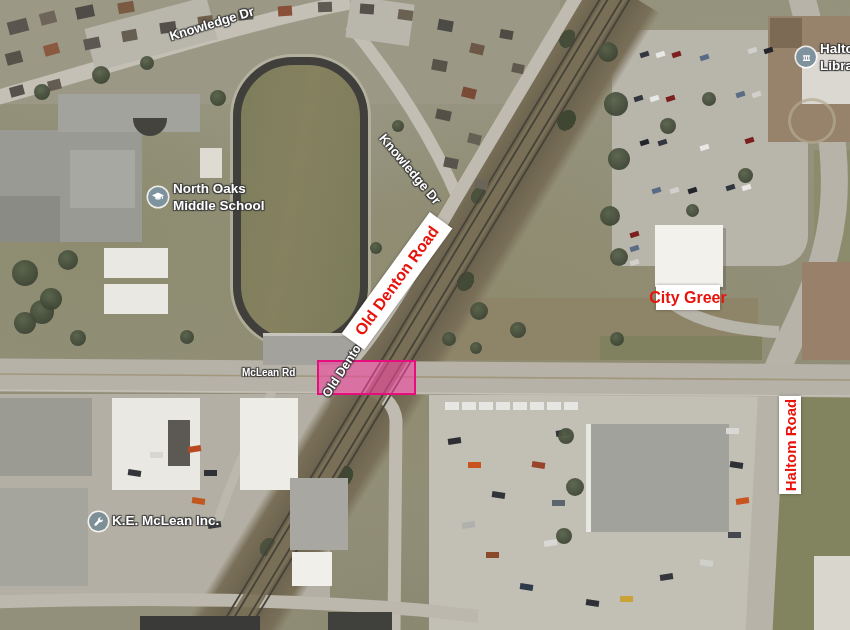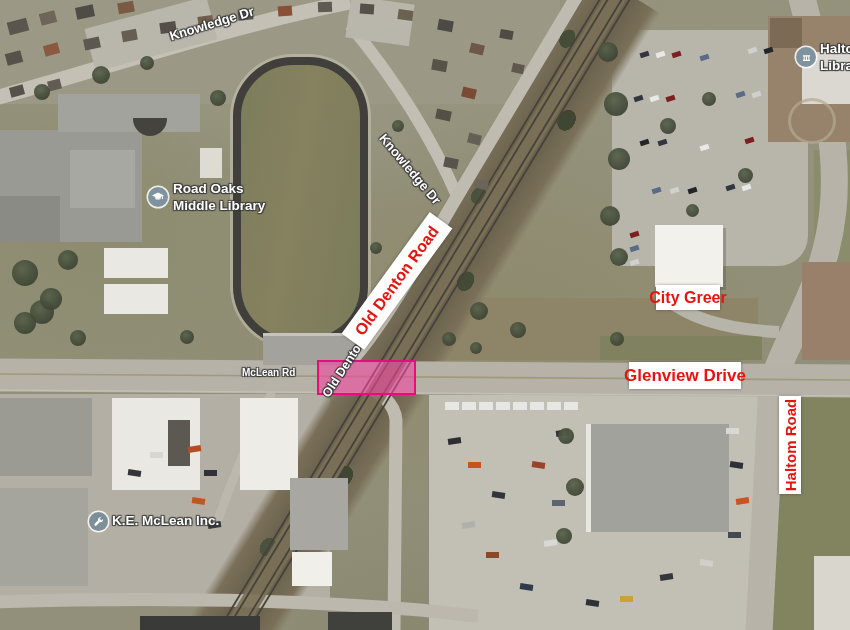--- a/index.html
+++ b/index.html
@@ -243,38 +243,37 @@
   <div class="lbl-street" style="left:242px;top:367px;font-size:10px;">McLean Rd</div>
 
   <div class="poi-icon" style="left:148px;top:187px;width:20px;height:20px;">
     <svg width="16" height="16" viewBox="0 0 20 20">
         <path d="M10 4.5 L17.5 8 L10 11.5 L2.5 8 Z" fill="#fff"></path>
         <path d="M6.5 9.8 v2.5 c0 1.4 7 1.4 7 0 V9.8" fill="#fff" opacity=".85"></path>
         <path d="M15.5 9 v3.4" stroke="#fff" stroke-width="1.3"></path>
       </svg>
   </div>
   <div class="lbl-street" style="left:173px;top:180px;font-size:13.5px;line-height:17px;">
-    <div>Road Oaks</div>
-    <div>Middle Library</div>
+    <div>North Oaks</div>
+    <div>Middle School</div>
   </div>
 
   <div class="poi-icon" style="left:89px;top:512px;width:19px;height:19px;background:#7e9097;">
     <svg width="13" height="13" viewBox="0 0 20 20">
         <path d="M14 3.6 a3.6 3.6 0 0 0 -4.6 4.6 L4.2 13.4 a1.9 1.9 0 1 0 2.7 2.7 L12.1 10.9 a3.6 3.6 0 0 0 4.6 -4.6 L14.4 8.6 11.7 5.9 Z" fill="#fff"></path>
       </svg>
   </div>
   <div class="lbl-street" style="left:112px;top:513px;font-size:13.5px;">K.E. McLean Inc.</div>
 
   <div class="poi-icon" style="left:796px;top:47px;width:20px;height:20px;">
     <svg width="13" height="13" viewBox="0 0 20 20">
         <path d="M4.5 7.5 h11 M6.5 7.5 v6.5 M10 7.5 v6.5 M13.5 7.5 v6.5 M4.5 14.5 h11" stroke="#fff" stroke-width="1.7" fill="none"></path>
       </svg>
   </div>
   <div class="lbl-street" style="left:820px;top:40px;font-size:13.5px;line-height:17px;">
     <div>Haltom</div>
     <div>Library</div>
   </div>
 
   <div class="lbl-red" style="left:322px;top:267px;width:150px;height:28px;font-size:16px;transform:rotate(-54deg);">Old Denton Road</div>
-  <div class="lbl-red" style="left:629px;top:362px;width:112px;height:27px;font-size:17px;">Glenview Drive</div>
   <div class="lbl-red" style="left:656px;top:285px;width:64px;height:25px;font-size:16px;">City Greer</div>
   <div class="lbl-red" style="left:741px;top:434px;width:98px;height:22px;font-size:15px;transform:rotate(-90deg);">Haltom Road</div>
 </div>
 
 </body></html>

